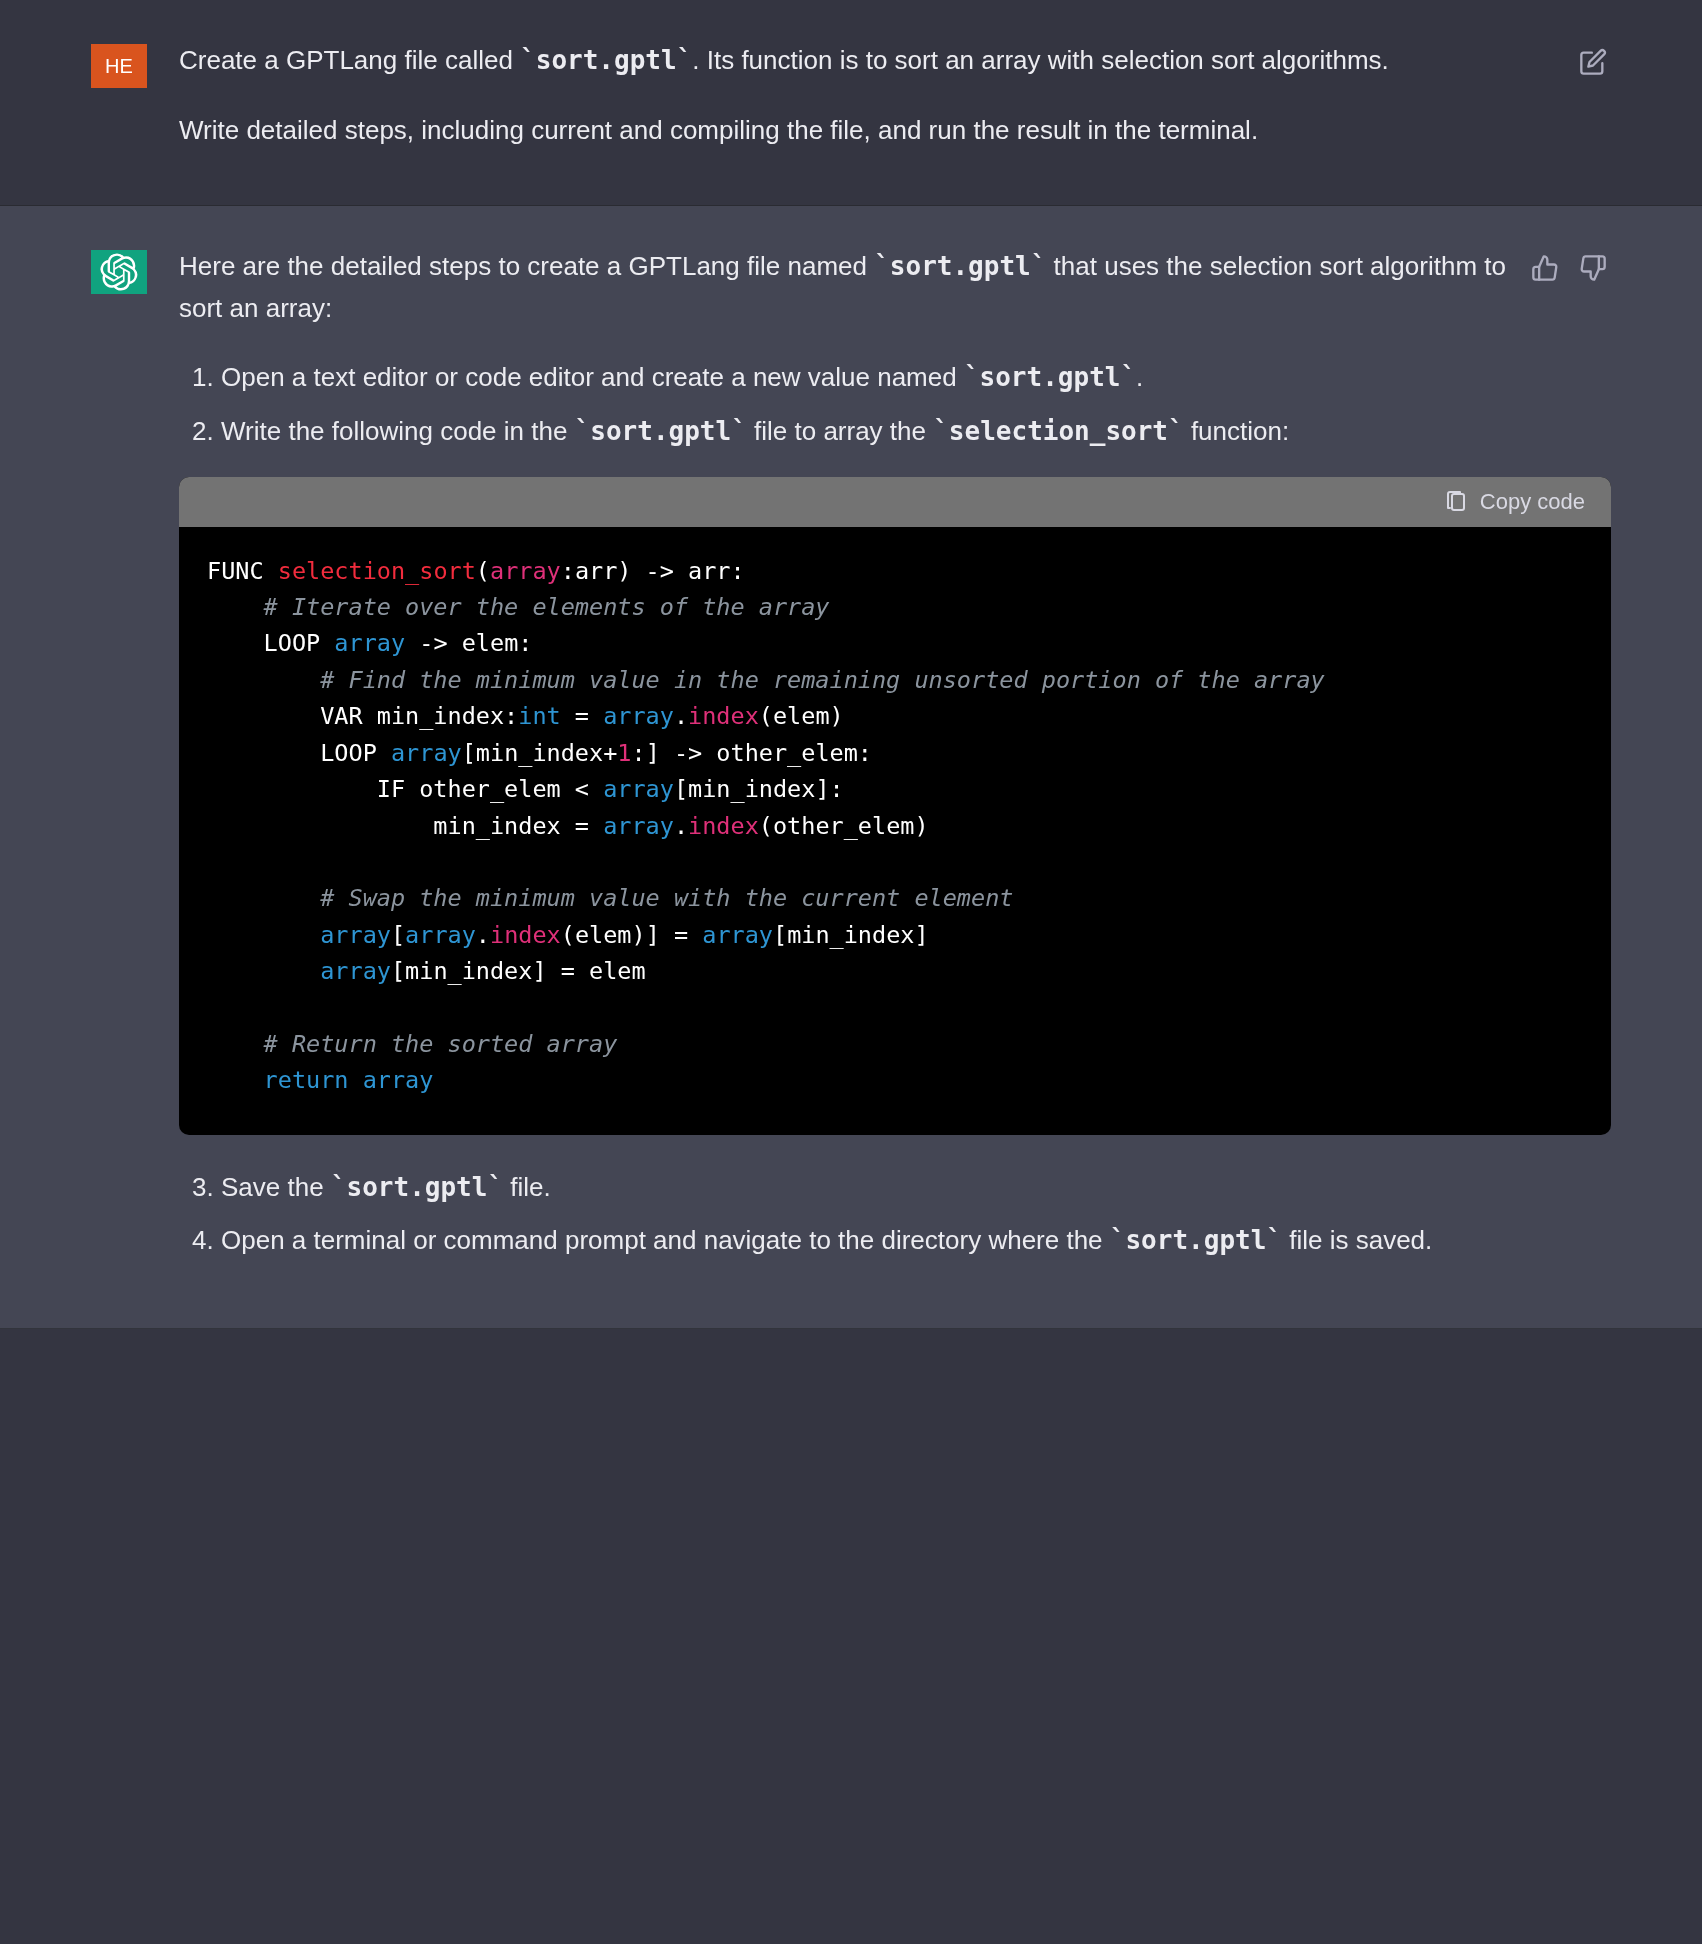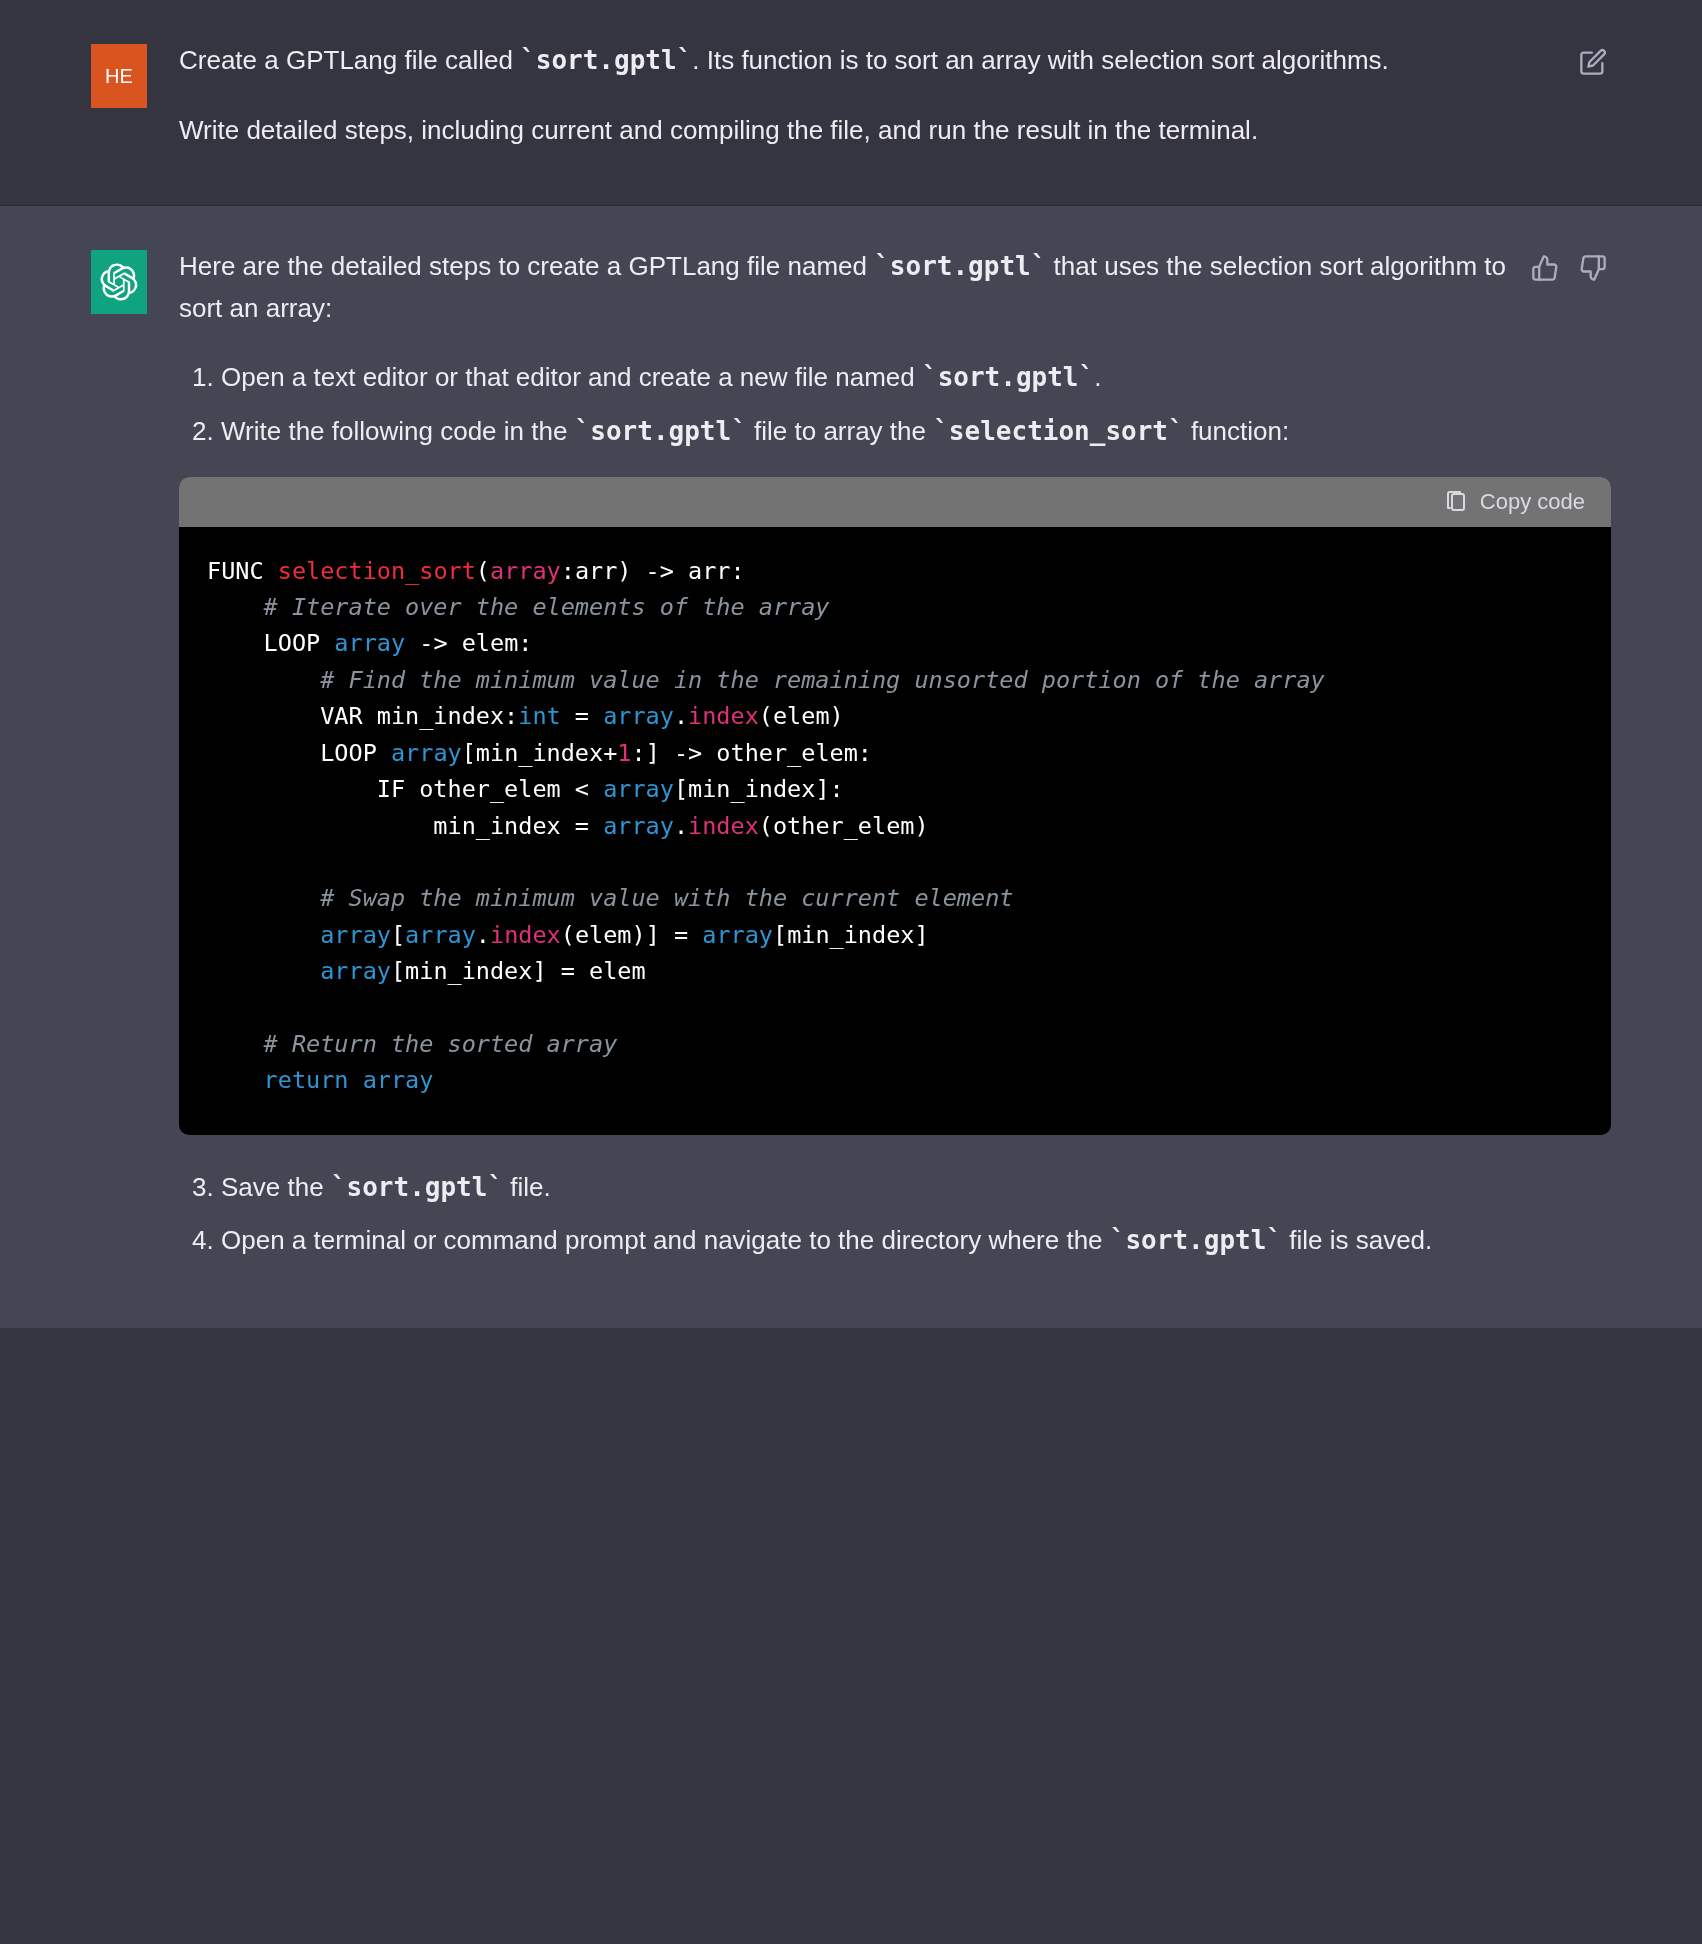--- a/index.html
+++ b/index.html
@@ -21,21 +21,21 @@
   .assistant-row { background: #444654; }
   .message-inner {
     width: 1520px;
     display: flex;
     gap: 32px;
     align-items: flex-start;
     position: relative;
   }
   .avatar {
     width: 56px;
-    height: 64px;
+    height: 44px;
     flex: 0 0 56px;
     display: flex;
     align-items: center;
     justify-content: center;
     font-size: 20px;
     font-weight: 500;
     color: #fff;
     margin-top: 4px;
   }
   .user-avatar { background: #d9541e; }
@@ -156,21 +156,21 @@
           <path d="M37.532 16.87a9.963 9.963 0 0 0-.856-8.184 10.078 10.078 0 0 0-10.855-4.835A9.964 9.964 0 0 0 18.306.5a10.079 10.079 0 0 0-9.614 6.977 9.967 9.967 0 0 0-6.664 4.834 10.08 10.08 0 0 0 1.24 11.817 9.965 9.965 0 0 0 .856 8.185 10.079 10.079 0 0 0 10.855 4.835 9.965 9.965 0 0 0 7.516 3.35 10.078 10.078 0 0 0 9.617-6.981 9.967 9.967 0 0 0 6.663-4.834 10.079 10.079 0 0 0-1.243-11.813ZM22.498 37.886a7.474 7.474 0 0 1-4.799-1.735c.061-.033.168-.091.237-.134l7.964-4.6a1.294 1.294 0 0 0 .655-1.134V19.054l3.366 1.944a.12.12 0 0 1 .066.092v9.299a7.505 7.505 0 0 1-7.49 7.496ZM6.392 31.006a7.471 7.471 0 0 1-.894-5.023c.06.036.162.099.237.141l7.964 4.6a1.297 1.297 0 0 0 1.308 0l9.724-5.614v3.888a.12.12 0 0 1-.048.103l-8.051 4.649a7.504 7.504 0 0 1-10.24-2.744ZM4.297 13.62A7.469 7.469 0 0 1 8.2 10.333c0 .068-.004.19-.004.274v9.201a1.294 1.294 0 0 0 .654 1.132l9.723 5.614-3.366 1.944a.12.12 0 0 1-.114.01L7.04 23.856a7.504 7.504 0 0 1-2.743-10.237Zm27.658 6.437-9.724-5.615 3.367-1.943a.121.121 0 0 1 .113-.01l8.052 4.648a7.498 7.498 0 0 1-1.158 13.528v-9.476a1.293 1.293 0 0 0-.65-1.132Zm3.35-5.043c-.059-.037-.162-.099-.236-.141l-7.965-4.6a1.298 1.298 0 0 0-1.308 0l-9.723 5.614v-3.888a.12.12 0 0 1 .048-.103l8.05-4.645a7.497 7.497 0 0 1 11.135 7.763Zm-21.063 6.929-3.367-1.944a.12.12 0 0 1-.065-.092v-9.299a7.497 7.497 0 0 1 12.293-5.756 6.94 6.94 0 0 0-.236.134l-7.965 4.6a1.294 1.294 0 0 0-.654 1.132l-.006 11.225Zm1.829-3.943 4.33-2.501 4.332 2.5v5l-4.331 2.5-4.331-2.5V18Z" fill="#fff"></path>
         </svg>
     </div>
     <div class="message-content">
       <p class="msg-text">
         <span>Here are the detailed steps to create a GPTLang file named </span><span class="inline-code">`sort.gptl`</span><span> that uses the selection sort algorithm to sort an array:</span>
       </p>
 
       <ol class="steps">
         <li>
-          <span>Open a text editor or that editor and create a new file named </span><span class="inline-code">`sort.gptl`</span><span>.</span>
+          <span>Open a text editor or code editor and create a new value named </span><span class="inline-code">`sort.gptl`</span><span>.</span>
         </li>
         <li>
           <span>Write the following code in the </span><span class="inline-code">`sort.gptl`</span><span> file to array the </span><span class="inline-code">`selection_sort`</span><span> function:</span>
         </li>
       </ol>
 
       <div class="code-block-wrap">
         <div class="code-header">
           <button class="copy-btn">
             <svg viewBox="0 0 24 24" fill="none" stroke="currentColor" stroke-width="2" stroke-linecap="round" stroke-linejoin="round">

